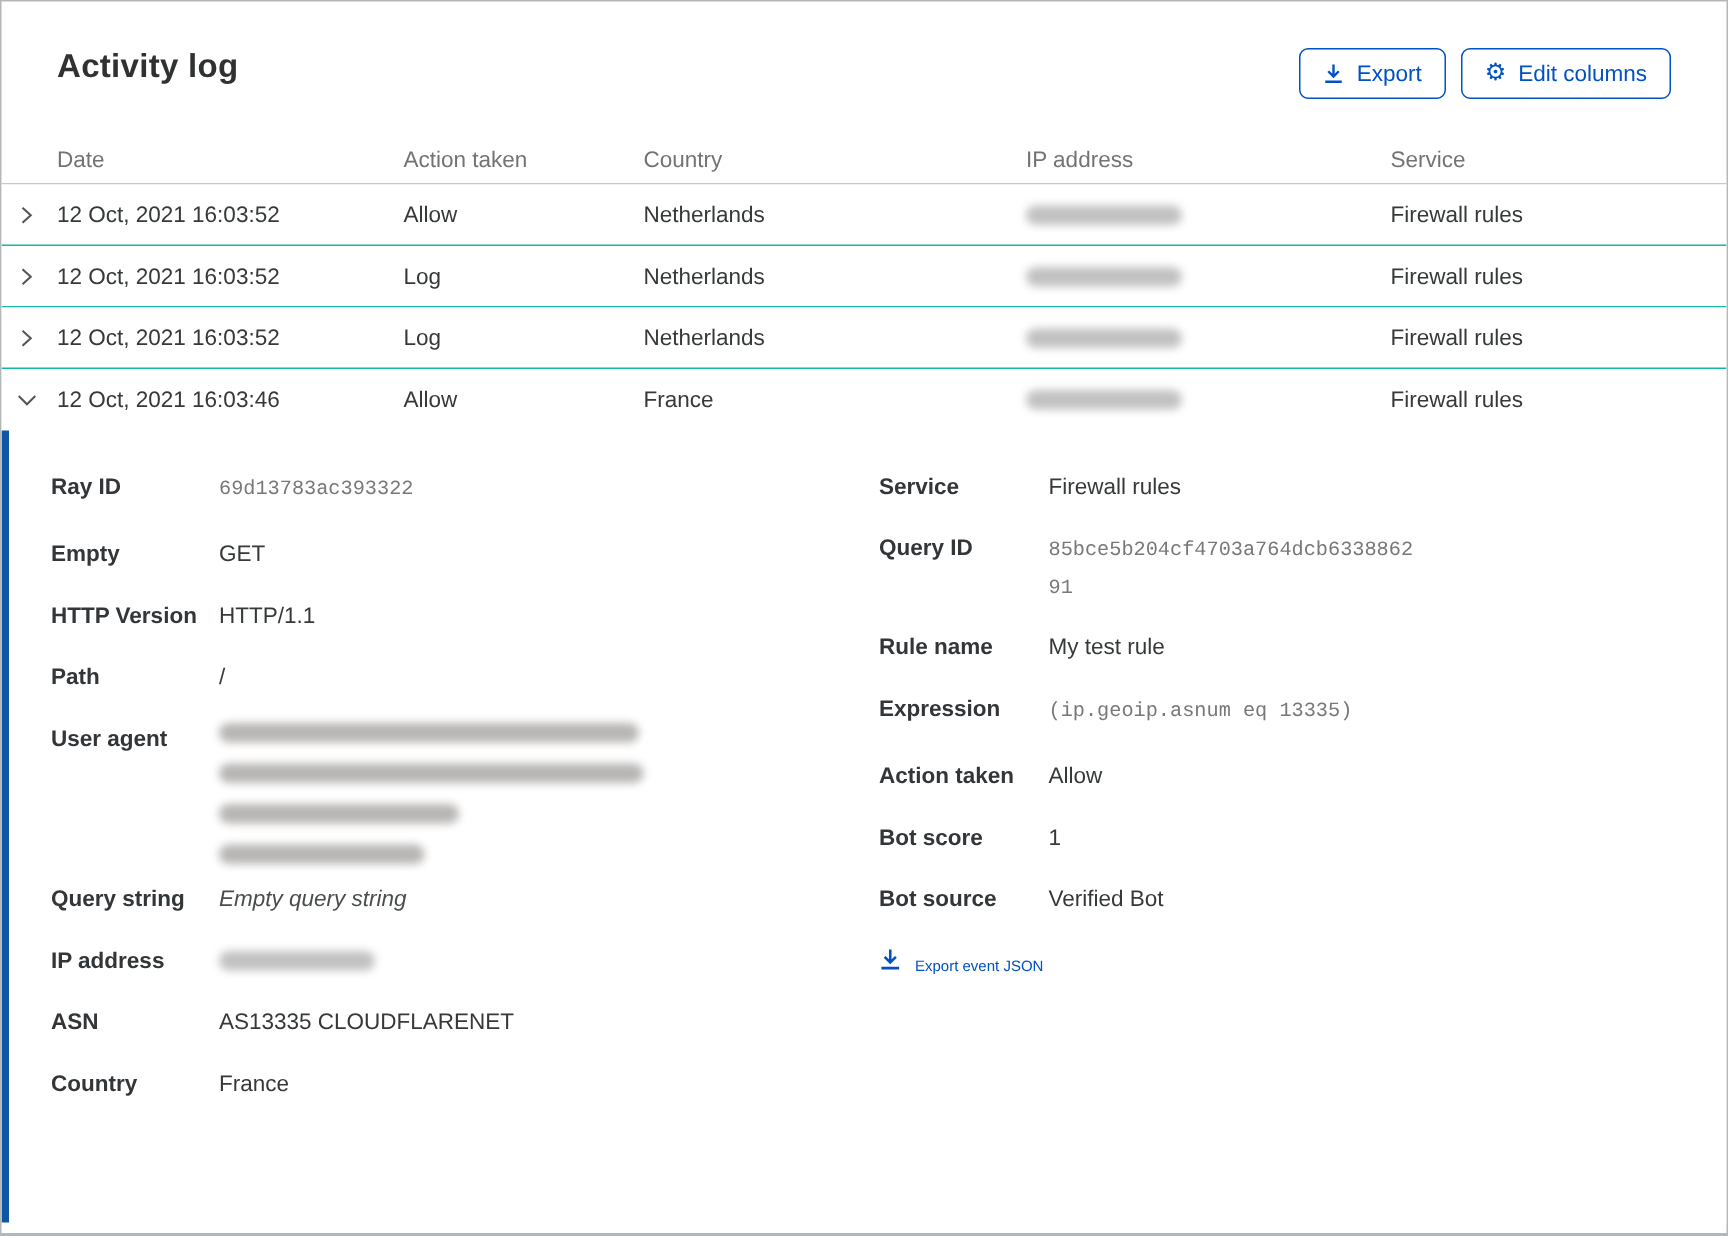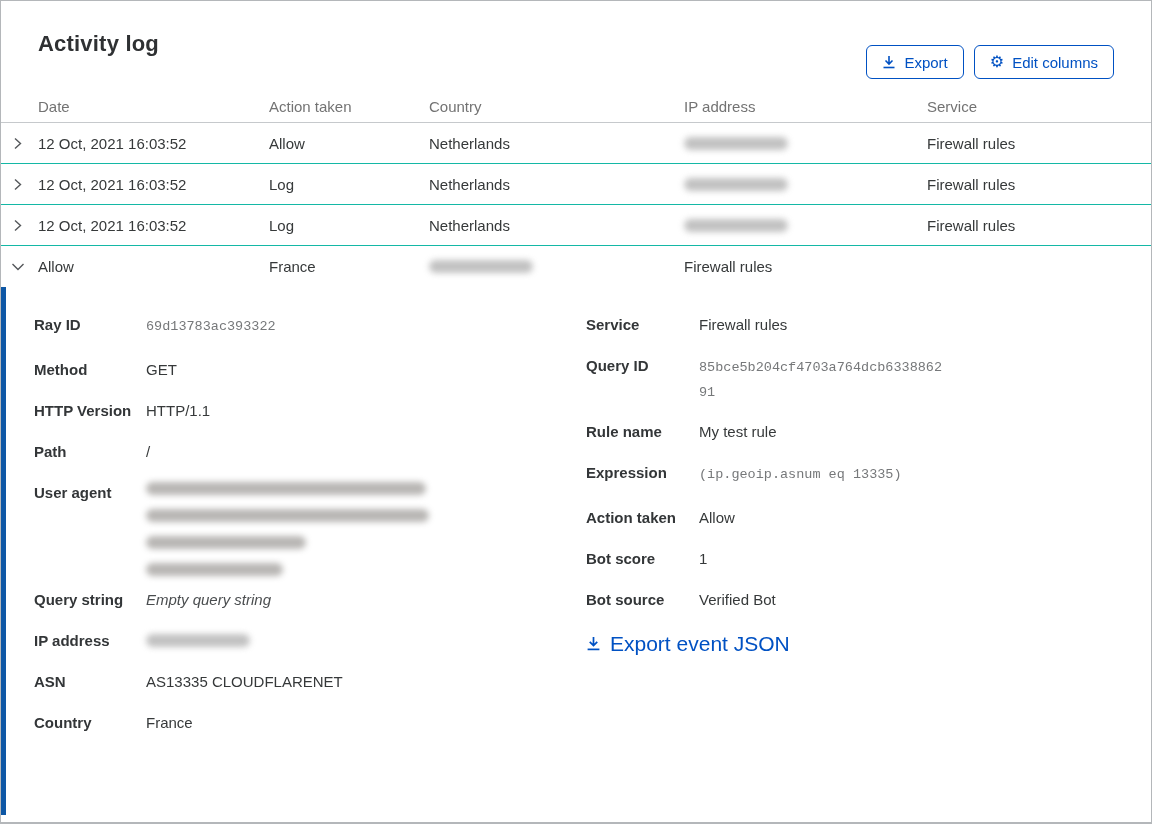--- a/index.html
+++ b/index.html
@@ -8,21 +8,21 @@
 
   .panel {
     position:relative; width:1152px; height:824px;
     border:1px solid #b4b7ba; border-bottom-width:2px;
     background:#fff; overflow:hidden;
   }
 
   
   .panel-header { position:relative; height:90px; padding:30px 37px 0 37px; }
   .page-title { font-size:22px; font-weight:700; color:#2f3133; letter-spacing:.2px; }
-  .toolbar { position:absolute; top:44px; right:37px; display:flex; gap:10px; }
+  .toolbar { position:absolute; top:31px; right:37px; display:flex; gap:10px; }
   .btn {
     display:flex; align-items:center; gap:8px; height:34px; padding:0 15px;
     background:#fff; border:1px solid #0051c3; border-radius:6px;
     color:#0051c3; font-size:15px; font-family:inherit; cursor:pointer;
   }
   .btn svg { display:block; }
   .gear-glyph { font-size:16px; line-height:1; }
 
   
   .grid-row {
@@ -56,21 +56,21 @@
   .detail-col-right .lbl { width:113px; }
   .entry .val { font-size:15px; color:#36393a; }
   .val.mono {
     font-family:"Liberation Mono","DejaVu Sans Mono",monospace;
     font-size:13.5px; color:#76787a; line-height:25px;
     word-break:break-all; max-width:245px;
   }
   .val.italic { font-style:italic; color:#4a4d4f; }
   .export-link {
     display:inline-flex; align-items:flex-end; gap:9px;
-    color:#0051c3; font-size:21px; text-decoration:none; cursor:pointer; margin-top:2px;
+    color:#0051c3; font-size:10px; text-decoration:none; cursor:pointer; margin-top:2px;
   }
 </style>
 </head>
 <body>
 
 <div class="panel">
 
   <div class="panel-header">
     <div class="page-title">Activity log</div>
     <div class="toolbar">
@@ -151,37 +151,38 @@
   </div>
 
   <div class="grid-row trow expanded">
     <div class="chevron-cell">
       <button class="chev-btn">
         <svg width="14" height="13" viewBox="0 0 14 13">
             <path d="M1.5 4 7 9.5 12.5 4" fill="none" stroke="#54575a" stroke-width="1.4"></path>
           </svg>
       </button>
     </div>
+    <div>12 Oct, 2021 16:03:46</div>
     <div>Allow</div>
     <div>France</div>
     <div>
         <div class="redact ip"></div>
       </div>
     <div>Firewall rules</div>
   </div>
 
   <div class="detail">
 
     <div class="detail-col-left">
       <div class="entry">
         <div class="lbl">Ray ID</div>
         <div class="val mono">69d13783ac393322</div>
       </div>
       <div class="entry">
-        <div class="lbl">Method</div>
+        <div class="lbl">Empty</div>
         <div class="val">GET</div>
       </div>
       <div class="entry">
         <div class="lbl">HTTP Version</div>
         <div class="val">HTTP/1.1</div>
       </div>
       <div class="entry">
         <div class="lbl">Path</div>
         <div class="val">/</div>
       </div>

